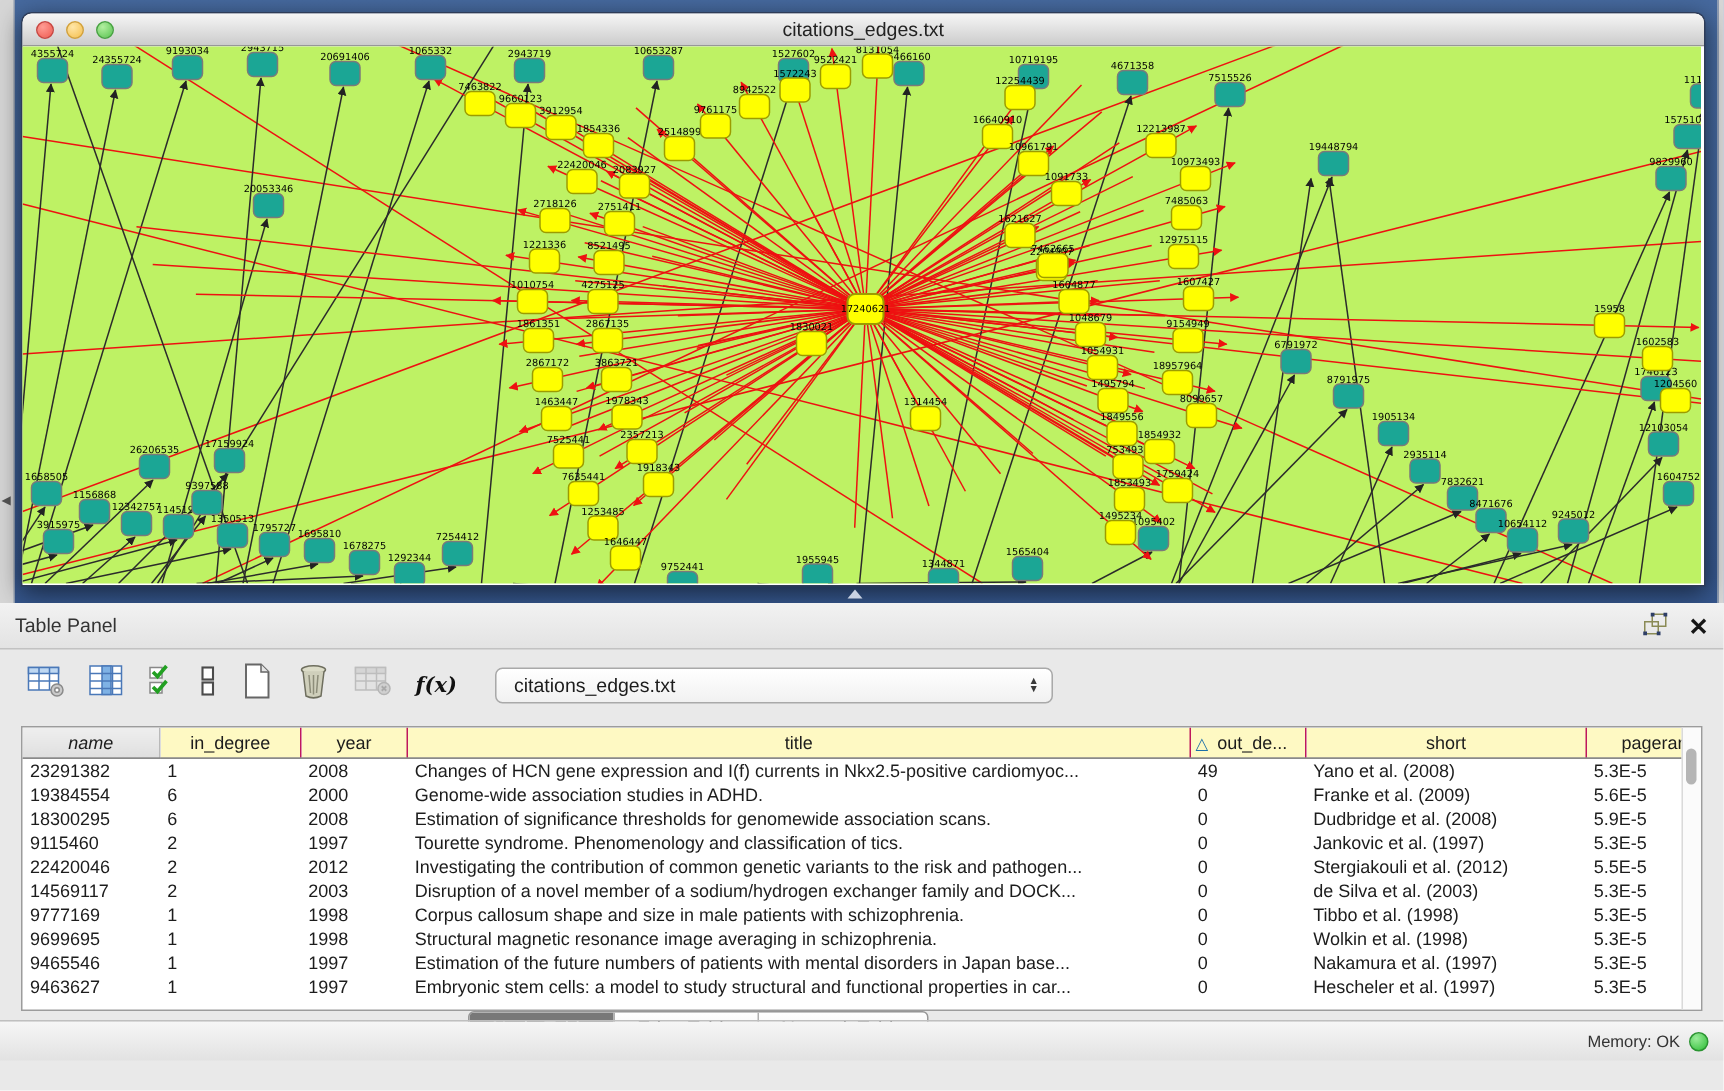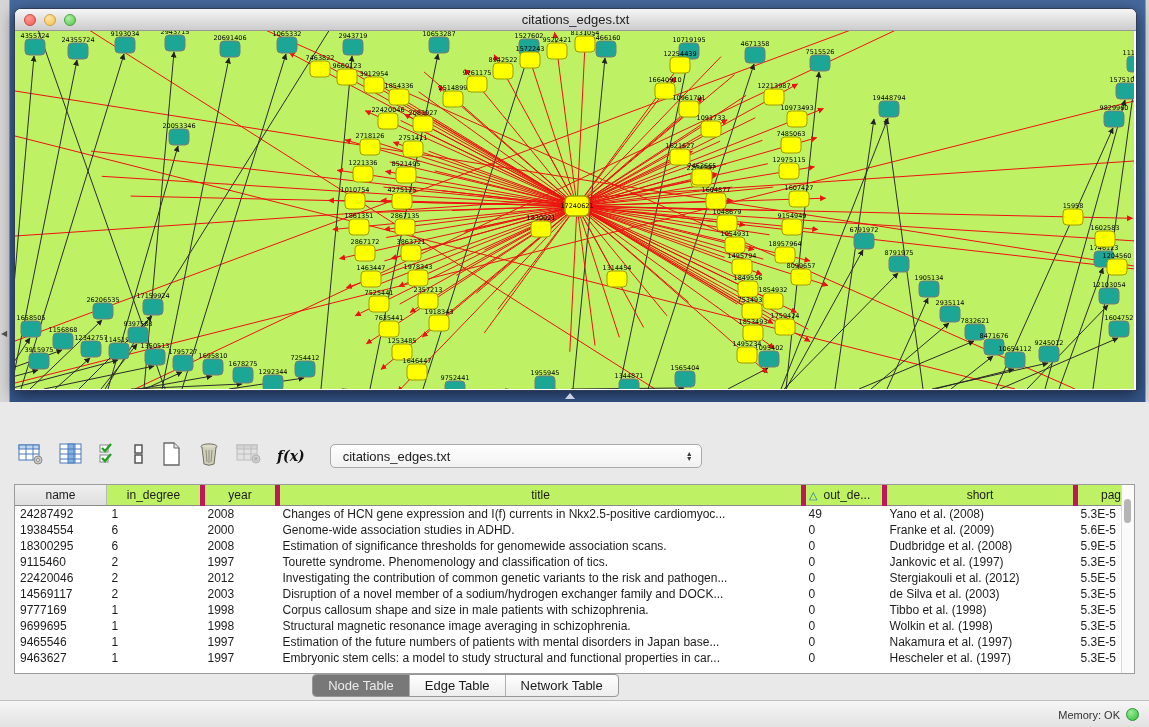--- a/index.html
+++ b/index.html
@@ -46,40 +46,40 @@
   .tbicon{display:inline-block;}
   #table-combo{width:372px;height:24px;margin-left:10px;border:1px solid #A9A9A9;border-radius:5px;
     background:linear-gradient(#FFFFFF,#F1F1F1);display:flex;align-items:center;
     padding:0 8px 0 12px;font-size:13px;color:#1c1c1c;box-sizing:border-box;}
   #table-combo .val{flex:1;}
   .combo-arrows{display:flex;flex-direction:column;font-size:7px;line-height:5px;color:#3a3a3a;}
 
   #table-box{position:absolute;left:14px;top:82px;width:1121px;height:190px;background:#FFF;
     border:1px solid #9C9C9C;box-sizing:border-box;overflow:hidden;}
   table{border-collapse:collapse;table-layout:fixed;width:1107px;font-size:12px;color:#1C1C1C;}
-  th{height:20px;font-weight:normal;font-size:12px;background:#bef264;
-     border-right:5px solid #be185d;border-bottom:1px solid #8A8A8A;text-align:center;
+  th{height:20px;font-weight:normal;font-size:12px;background:#fef9c3;
+     border-right:1px solid #be185d;border-bottom:1px solid #8A8A8A;text-align:center;
      overflow:hidden;white-space:nowrap;padding:0 3px;}
-  th.col-name{background:linear-gradient(#EFEFEF,#DFDFDF);border-right:1px solid #B9B9B9;}
+  th.col-name{background:linear-gradient(#EFEFEF,#DFDFDF);border-right:1px solid #B9B9B9;font-style:italic;}
   th.col-out{text-align:left;margin-left:16px;}
   .sort-tri{color:#1B6FA8;font-size:11px;margin-right:3px;}
   td{height:16px;line-height:16px;padding:0 5px;white-space:nowrap;overflow:hidden;}
   #v-scroll{position:absolute;right:0;top:0;bottom:0;width:12px;background:#FBFBFB;
     border-left:1px solid #DADADA;}
   #v-thumb{position:absolute;left:2px;top:14px;width:7px;height:24px;background:#B5B5B5;border-radius:4px;}
 
   #tabs-bar{position:absolute;left:0;top:272px;width:931px;text-align:center;}
   .segmented{display:inline-flex;border:1px solid #979797;border-radius:4px;overflow:hidden;
     background:linear-gradient(#FFFFFF,#EDEDED);font-size:13px;}
   .segment{padding:3px 15px;color:#1a1a1a;border-left:1px solid #AFAFAF;cursor:default;}
   .segment:first-child{border-left:none;}
   .segment.active{background:#787878;color:#ECECEC;}
 
   
-  #status-bar{position:absolute;left:0;top:700px;width:1149px;height:27px;
+  #status-bar{position:absolute;left:0;top:680px;width:1149px;height:27px;
     background:linear-gradient(#F6F6F6,#E2E2E2);border-top:1px solid #BFBFBF;box-sizing:border-box;}
   #memory-status{position:absolute;right:10px;top:0;height:27px;display:flex;align-items:center;
     font-size:11px;color:#333;}
   #memory-dot{width:13px;height:13px;border-radius:50%;margin-left:6px;
     background:radial-gradient(circle at 35% 30%,#9BEC9B,#2DBD35);border:1px solid #2A9431;box-sizing:border-box;}
 </style>
 </head>
 <body>
 
 <div id="net-region">
@@ -449,20 +449,36 @@
             <rect x="550" y="165" width="24" height="20" rx="5" fill="#FFFF00" stroke="#9C9C00" stroke-width="1.4"></rect>
             <text x="562" y="177" text-anchor="middle">17240621</text>
           </g>
         </svg>
     </div>
   </div>
   <div class="splitter-tri"></div>
 </div>
 
 <div id="table-panel">
+  <div id="panel-header">
+    <div id="panel-title">Table Panel</div>
+    <div class="panel-header-icons">
+      <span class="tbicon">
+        <svg width="17" height="16" viewBox="0 0 17 16">
+          <rect x="6.5" y="1.5" width="9" height="8" fill="none" stroke="#8A8A55"></rect>
+          <rect x="5.5" y="0.5" width="2.5" height="2.5" fill="#2E3E66"></rect>
+          <rect x="14" y="0.5" width="2.5" height="2.5" fill="#2E3E66"></rect>
+          <rect x="1.5" y="6.5" width="9" height="8" fill="none" stroke="#8A8A55"></rect>
+          <rect x="0.5" y="13" width="2.5" height="2.5" fill="#2E3E66"></rect>
+          <rect x="9.5" y="13" width="2.5" height="2.5" fill="#2E3E66"></rect>
+        </svg>
+      </span>
+      <span class="float-x">✕</span>
+    </div>
+  </div>
 
   <div id="toolbar">
     <span class="tbicon">
       <svg width="26" height="22" viewBox="0 0 26 22">
         <rect x="1" y="2" width="20" height="15" fill="#FFF" stroke="#4A78B8"></rect>
         <rect x="1" y="2" width="20" height="4" fill="#BFD8F2" stroke="#4A78B8"></rect>
         <line x1="8" y1="2" x2="8" y2="17" stroke="#4A78B8"></line>
           <line x1="15" y1="2" x2="15" y2="17" stroke="#4A78B8"></line>
         <line x1="1" y1="11" x2="21" y2="11" stroke="#4A78B8"></line>
         <circle cx="20" cy="17" r="4" fill="#C9C9C9" stroke="#8A8A8A"></circle>
@@ -537,21 +553,21 @@
             <th style="width: 87px;">in_degree</th>
             <th style="width: 64px;">year</th>
             <th style="width: 515px;">title</th>
             <th class="col-out" style="width: 70px;"><span class="sort-tri">△ </span>out_de...</th>
             <th style="width: 180px; margin-top: 32px;">short</th>
             <th style="width: 90px;">pagerank</th>
           </tr>
         </thead>
       <tbody id="tbody">
           <tr>
-            <td>24287492</td>
+            <td>23291382</td>
             <td>1</td>
             <td>2008</td>
             <td>Changes of HCN gene expression and I(f) currents in Nkx2.5-positive cardiomyoc...</td>
             <td>49</td>
             <td>Yano et al. (2008)</td>
             <td>5.3E-5</td>
           </tr>
           <tr>
             <td>19384554</td>
             <td>6</td>

